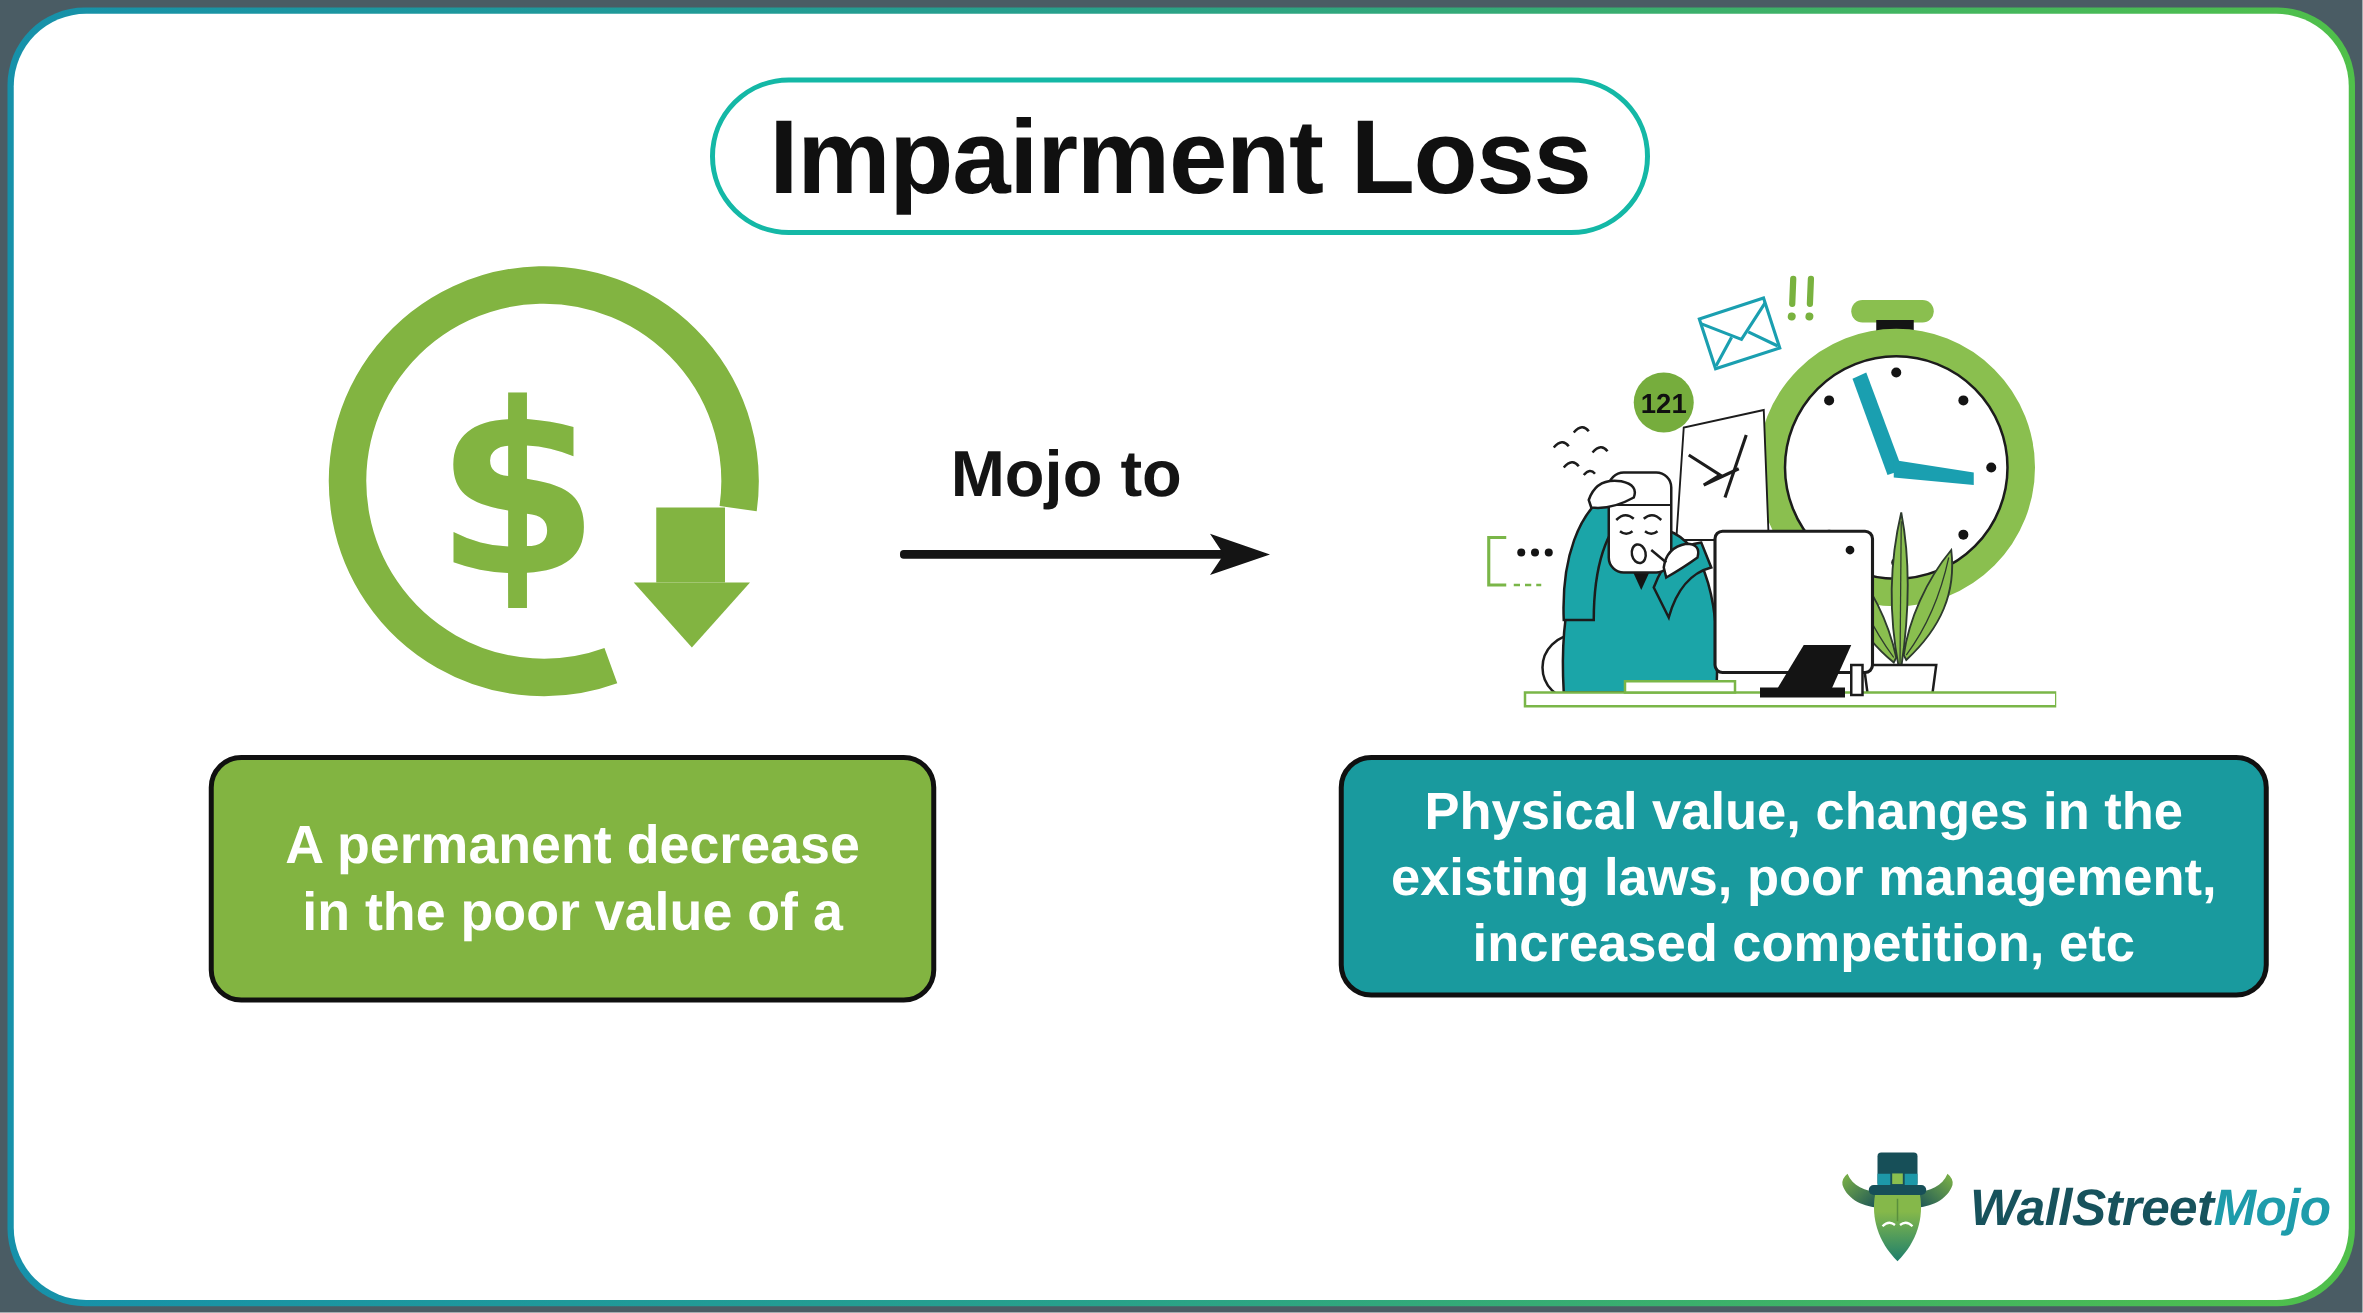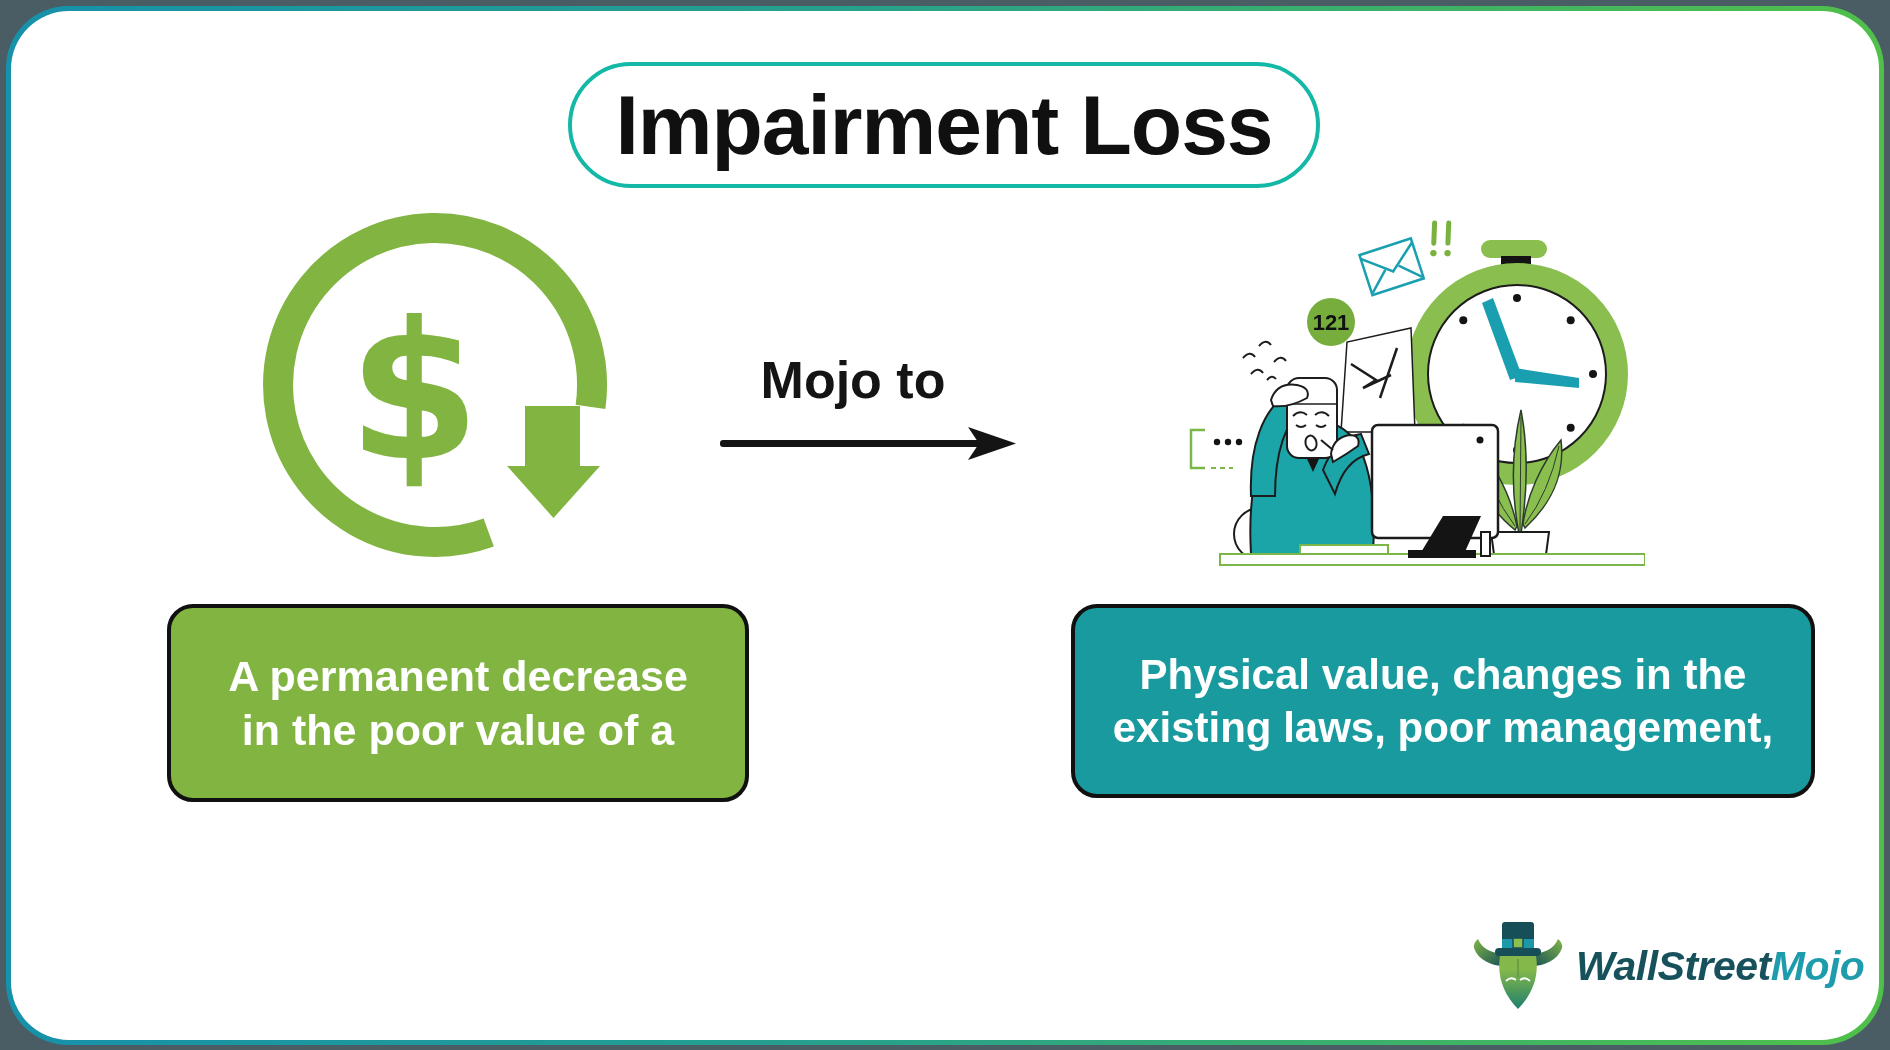--- a/index.html
+++ b/index.html
@@ -181,20 +181,21 @@
   </svg>
 
   <div class="info-box definition-box">
     <span class="bline">A permanent decrease</span>
     <span class="bline">in the poor value of a</span>
   </div>
 
   <div class="info-box causes-box">
     <span class="bline">Physical value, changes in the</span>
     <span class="bline">existing laws, poor management,</span>
+    <span class="bline">increased competition, etc</span>
   </div>
 
   <div class="brand">
     <svg class="bull" viewBox="0 0 92 96">
       <defs>
         <linearGradient id="bullface" x1="0" y1="0" x2="0" y2="1">
           <stop offset="0.25" stop-color="#85b84a"></stop>
             <stop offset="1" stop-color="#1e7f6c"></stop>
         </linearGradient>
         <linearGradient id="hornL" x1="0" y1="0" x2="1" y2="1">

